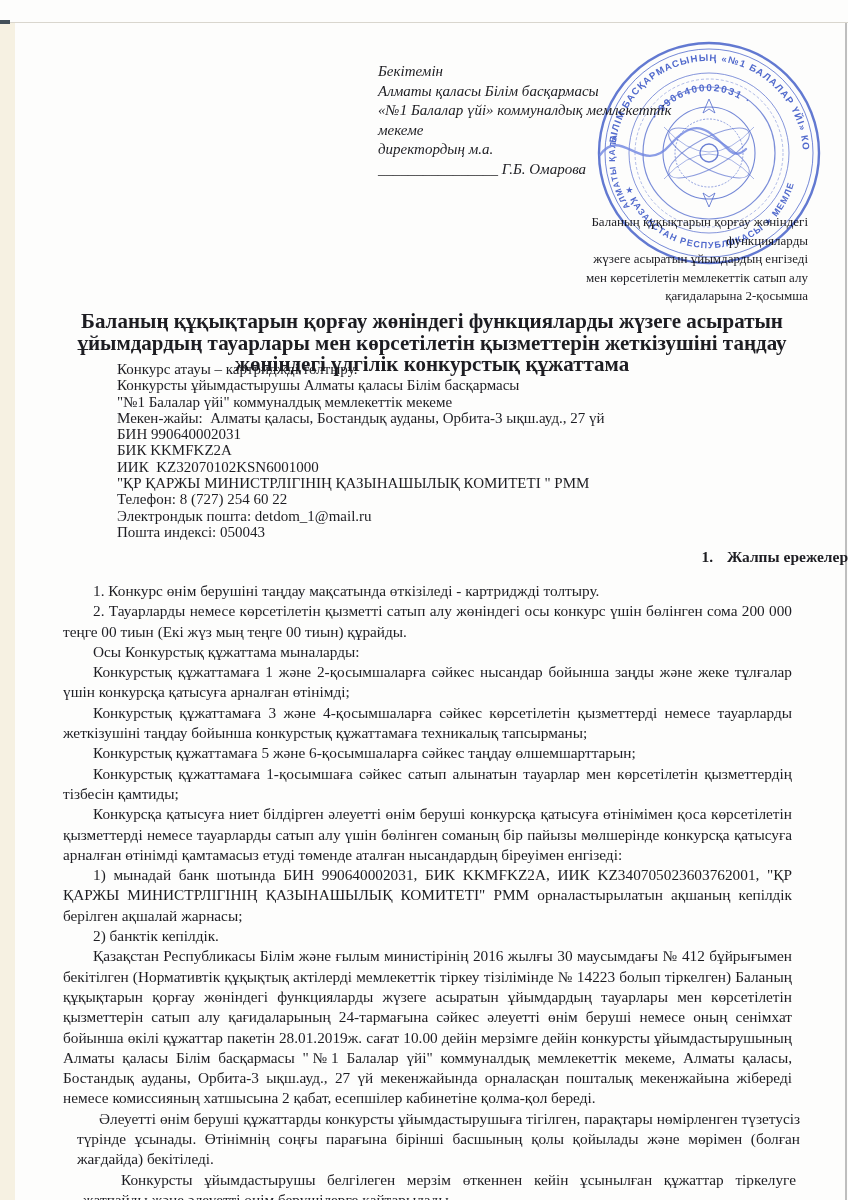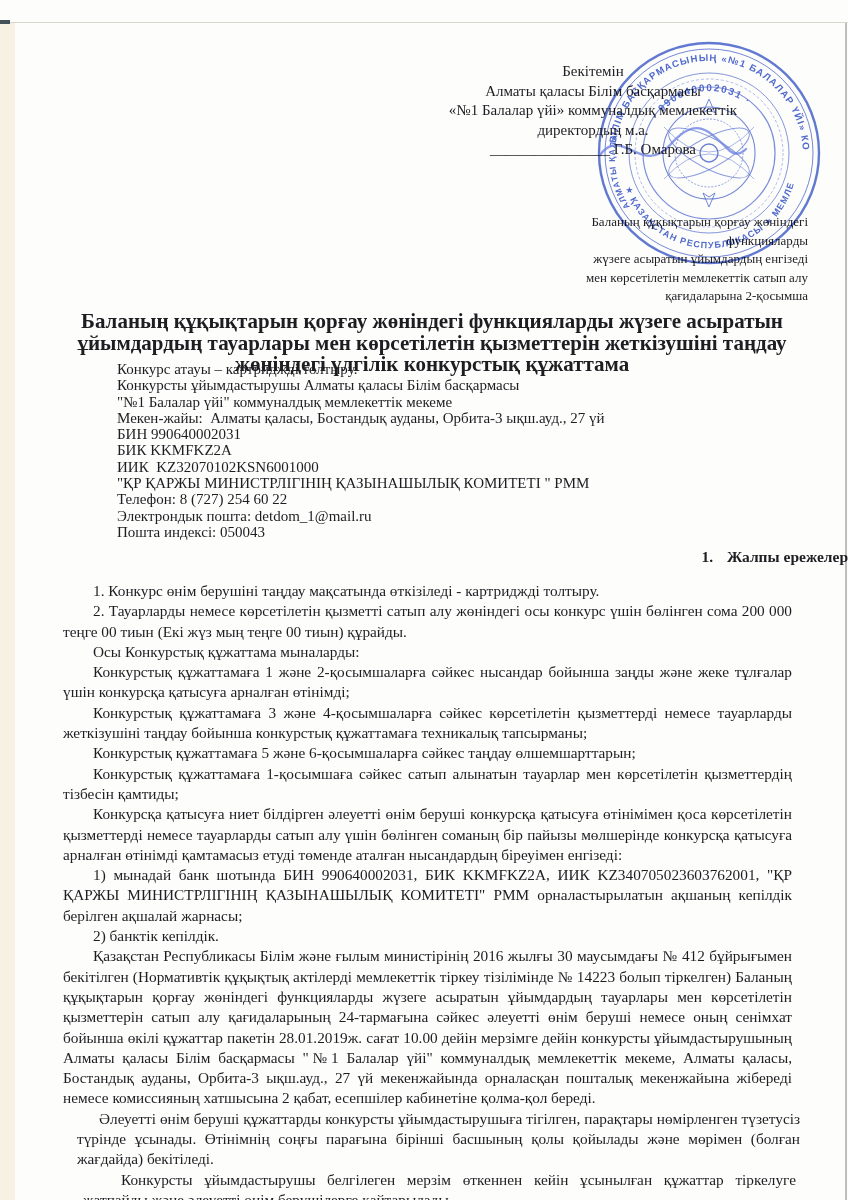--- a/index.html
+++ b/index.html
@@ -9,22 +9,22 @@
     font-family:"Liberation Serif","DejaVu Serif",serif;
     color:#1d1d22;
   }
   .page{position:absolute;inset:0;background:#fdfdfc;}
   
   .scan-top-line{position:absolute;left:0;top:22px;width:848px;height:1px;background:#c9c4bb;opacity:.7;}
   .scan-left-strip{position:absolute;left:0;top:23px;width:15px;height:1177px;background:#f6f1e2;}
   .scan-right-line{position:absolute;right:1px;top:23px;width:2px;height:1177px;background:#8a8a8a;opacity:.55;}
   .scan-corner-mark{position:absolute;left:0;top:20px;width:10px;height:4px;background:#44505a;}
 
-  .approval{position:absolute;top:62px;right:40px;width:430px;text-align:center;
-    font-size:15px;line-height:19.5px;}
+  .approval{position:absolute;top:62px;right:40px;width:430px;text-align:left;
+    font-size:15px;line-height:19.5px;font-style:italic;}
   .annex{position:absolute;top:213px;right:40px;width:430px;text-align:right;
     font-size:13px;line-height:18.6px;}
   .line{white-space:pre-wrap;}
 
   .doc-title{position:absolute;top:311px;left:68px;right:52px;text-align:center;
     font-weight:bold;font-size:21px;line-height:21.5px;}
 
   .org{position:absolute;top:361px;left:96px;right:60px;font-size:15px;line-height:16.3px;margin-left:21px;}
 
   .section-heading{position:absolute;top:548px;left:0;width:848px;text-align:right;
@@ -48,20 +48,21 @@
 
   <div class="scan-top-line"></div>
   <div class="scan-left-strip"></div>
   <div class="scan-right-line"></div>
   <div class="scan-corner-mark"></div>
 
   <div class="approval">
       <div class="line">Бекітемін</div>
       <div class="line">Алматы қаласы Білім басқармасы</div>
       <div class="line">«№1 Балалар үйі» коммуналдық мемлекеттік</div>
+      <div class="line">мекеме</div>
       <div class="line">директордың м.а.</div>
       <div class="line">________________ Г.Б. Омарова</div>
     </div>
 
   <div class="annex">
       <div class="line">Баланың құқықтарын қорғау жөніндегі</div>
       <div class="line">функцияларды</div>
       <div class="line">жүзеге асыратын ұйымдардың енгізеді</div>
       <div class="line">мен көрсетілетін мемлекеттік сатып алу</div>
       <div class="line">қағидаларына 2-қосымша</div>

